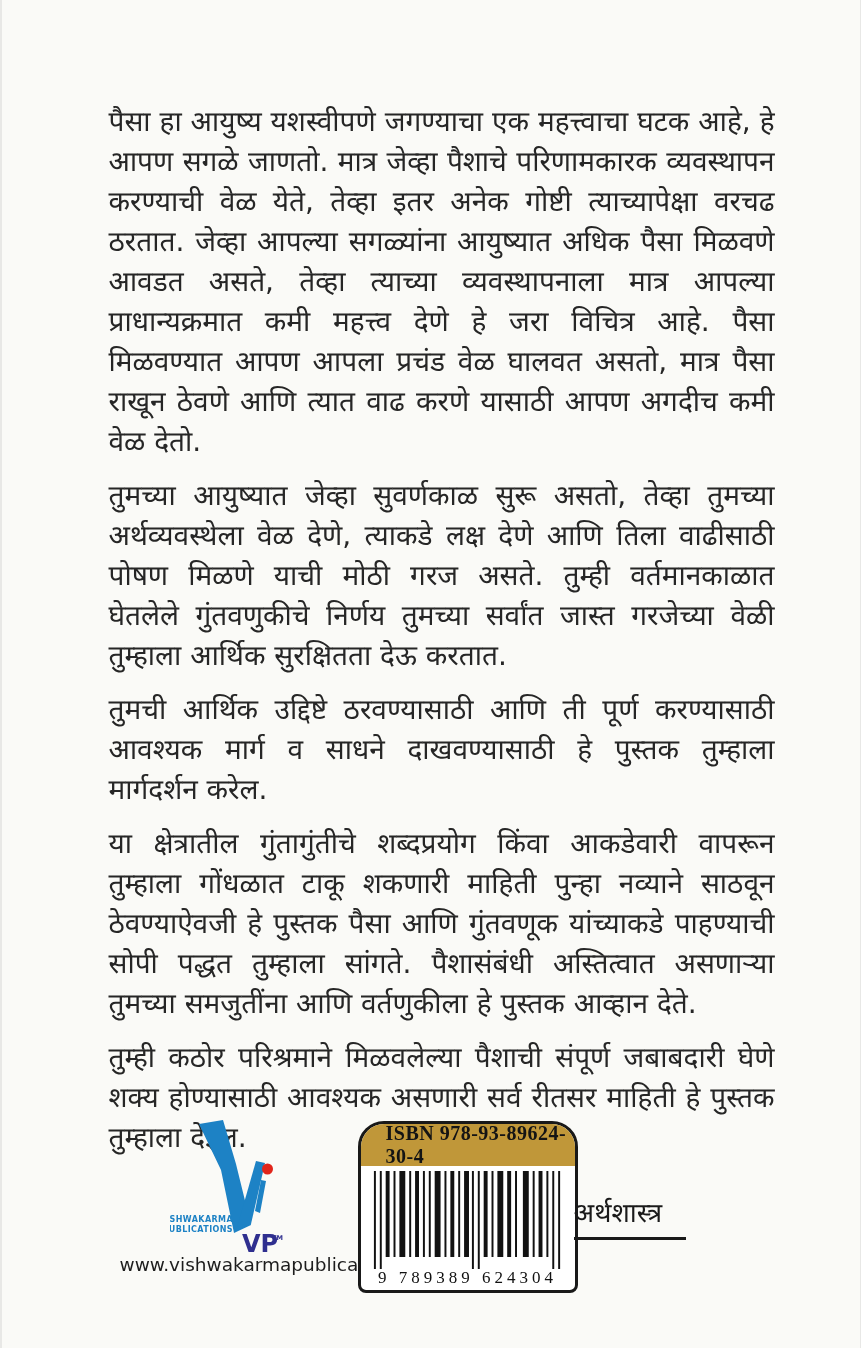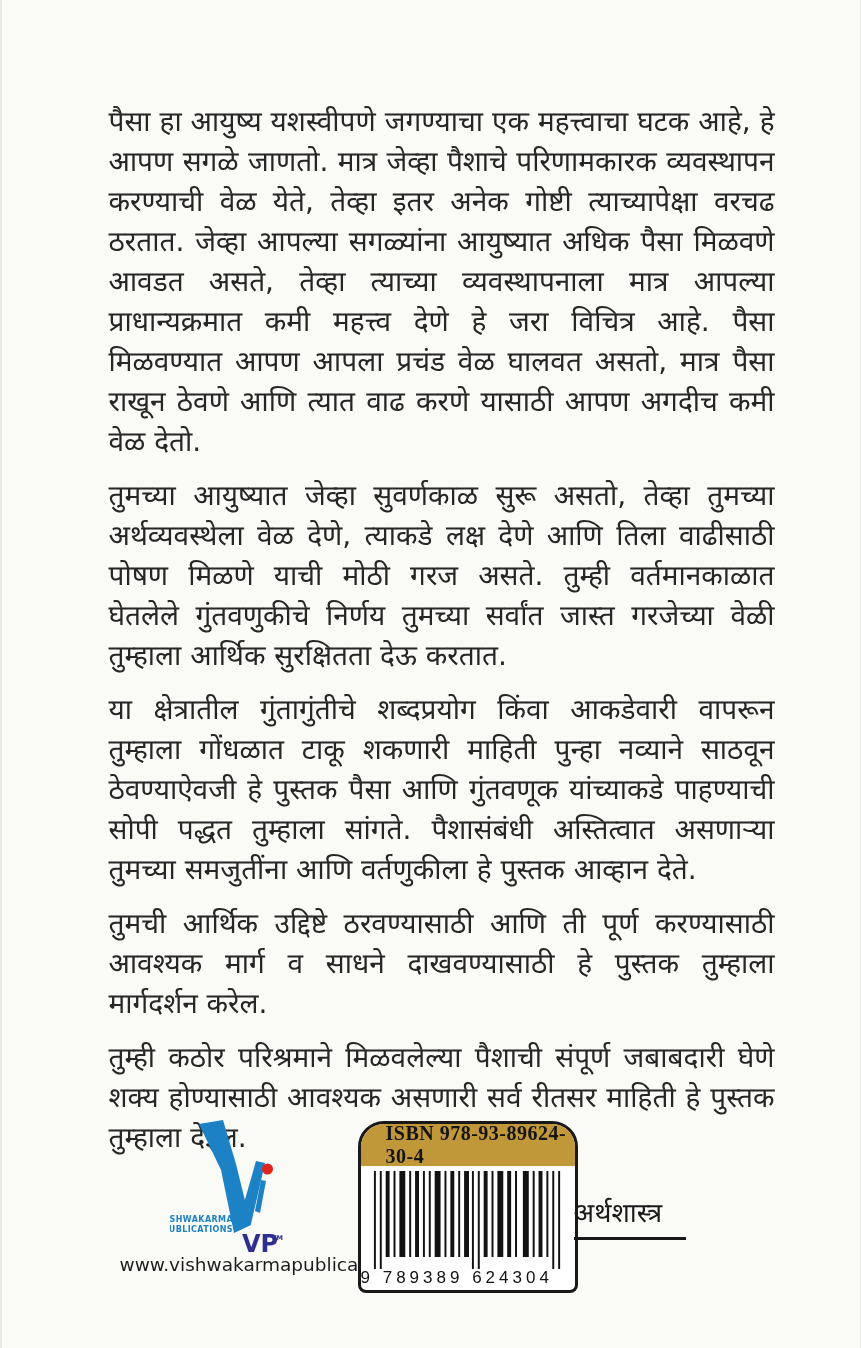--- a/index.html
+++ b/index.html
@@ -74,21 +74,22 @@
     font-size: 20px;
     color: #141414;
     letter-spacing: 0.5px;
     padding-left: 25px;
   }
   .bars {
     display: block;
     margin: 5px auto 0 auto;
   }
   .barcode-digits {
-    font-family: Liberation Sans, sans-serif;
+    text-align: center;
+    font-family: Liberation Serif, serif;
     font-size: 17px;
     letter-spacing: 4px;
     color: #111111;
     margin-top: -1px;
     white-space: nowrap;
   }
   
   .price-block {
     position: absolute;
     left: 572px;
@@ -114,22 +115,22 @@
   }
 </style>
 </head>
 <body>
 
 <div class="page">
 
   <div class="blurb">
     <p>पैसा हा आयुष्य यशस्वीपणे जगण्याचा एक महत्त्वाचा घटक आहे, हे आपण सगळे जाणतो. मात्र जेव्हा पैशाचे परिणामकारक व्यवस्थापन करण्याची वेळ येते, तेव्हा इतर अनेक गोष्टी त्याच्यापेक्षा वरचढ ठरतात. जेव्हा आपल्या सगळ्यांना आयुष्यात अधिक पैसा मिळवणे आवडत असते, तेव्हा त्याच्या व्यवस्थापनाला मात्र आपल्या प्राधान्यक्रमात कमी महत्त्व देणे हे जरा विचित्र आहे. पैसा मिळवण्यात आपण आपला प्रचंड वेळ घालवत असतो, मात्र पैसा राखून ठेवणे आणि त्यात वाढ करणे यासाठी आपण अगदीच कमी वेळ देतो.</p>
     <p>तुमच्या आयुष्यात जेव्हा सुवर्णकाळ सुरू असतो, तेव्हा तुमच्या अर्थव्यवस्थेला वेळ देणे, त्याकडे लक्ष देणे आणि तिला वाढीसाठी पोषण मिळणे याची मोठी गरज असते. तुम्ही वर्तमानकाळात घेतलेले गुंतवणुकीचे निर्णय तुमच्या सर्वांत जास्त गरजेच्या वेळी तुम्हाला आर्थिक सुरक्षितता देऊ करतात.</p>
+    <p>तुमची आर्थिक उद्दिष्टे ठरवण्यासाठी आणि ती पूर्ण करण्यासाठी आवश्यक मार्ग व साधने दाखवण्यासाठी हे पुस्तक तुम्हाला मार्गदर्शन करेल.</p>
     <p>या क्षेत्रातील गुंतागुंतीचे शब्दप्रयोग किंवा आकडेवारी वापरून तुम्हाला गोंधळात टाकू शकणारी माहिती पुन्हा नव्याने साठवून ठेवण्याऐवजी हे पुस्तक पैसा आणि गुंतवणूक यांच्याकडे पाहण्याची सोपी पद्धत तुम्हाला सांगते. पैशासंबंधी अस्तित्वात असणाऱ्या तुमच्या समजुतींना आणि वर्तणुकीला हे पुस्तक आव्हान देते.</p>
-    <p>तुमची आर्थिक उद्दिष्टे ठरवण्यासाठी आणि ती पूर्ण करण्यासाठी आवश्यक मार्ग व साधने दाखवण्यासाठी हे पुस्तक तुम्हाला मार्गदर्शन करेल.</p>
     <p>तुम्ही कठोर परिश्रमाने मिळवलेल्या पैशाची संपूर्ण जबाबदारी घेणे शक्य होण्यासाठी आवश्यक असणारी सर्व रीतसर माहिती हे पुस्तक तुम्हाला देईल.</p>
   </div>
 
   <div class="publisher-block">
     <svg class="publisher-logo" width="140" height="140" viewBox="0 0 140 140">
 
       <polygon points="29,6 53,2 66,46 81,107 64,115 51,52" fill="#1d82c5"></polygon>
 
       <polygon points="66,113 81,106 95,45 86,43" fill="#1d82c5"></polygon>
 

